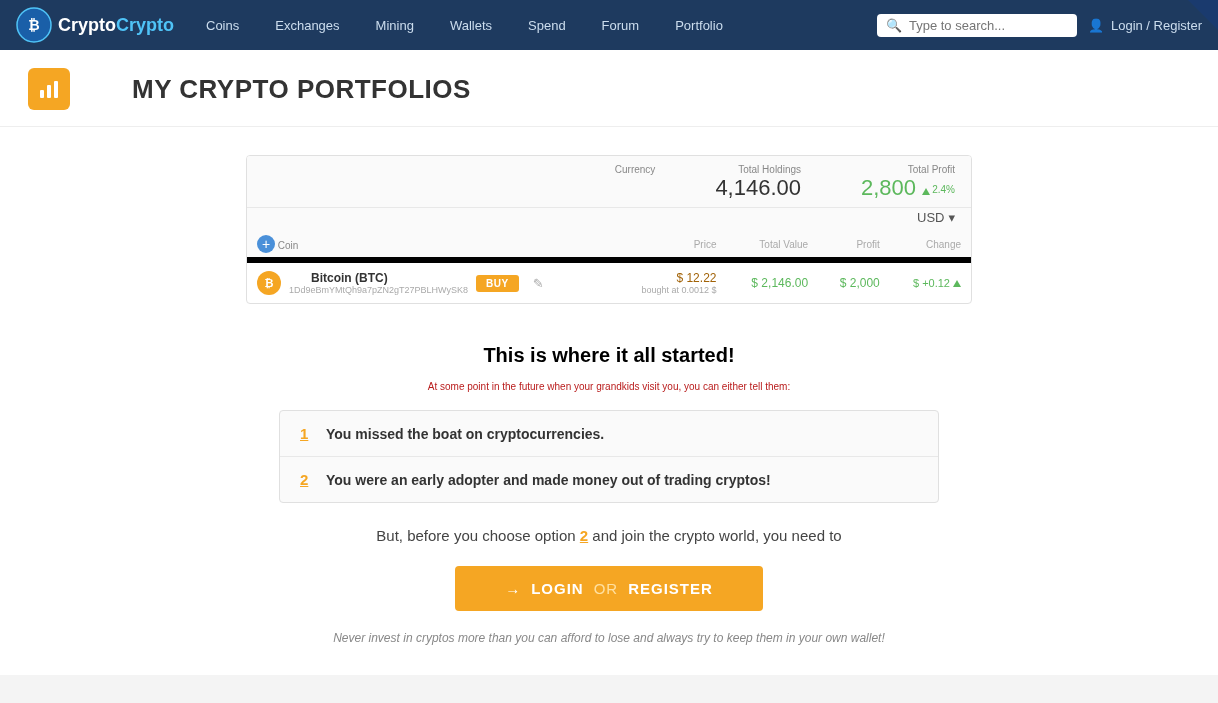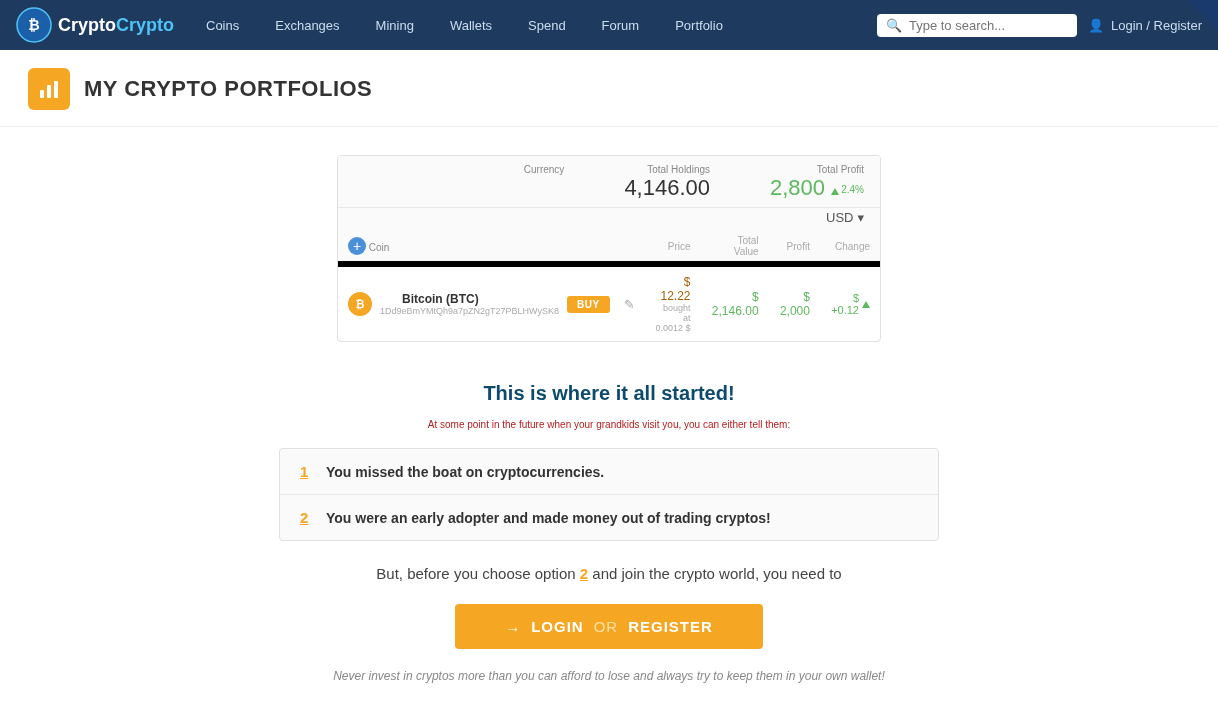--- a/index.html
+++ b/index.html
@@ -108,29 +108,30 @@
       background: #f5a623;
       border-radius: 6px;
       width: 42px;
       height: 42px;
       display: flex;
       align-items: center;
       justify-content: center;
     }
     .page-header-icon svg { width: 24px; height: 24px; }
     .page-title {
-      font-size: 22px;
+      font-size: 26px;
       font-weight: bold;
       color: #333;
       letter-spacing: 0.5px;
+      margin-left: 48px;
     }
 
     
     .portfolio-preview {
-      width: 544px;
+      width: 726px;
       margin: 28px auto 10px auto;
       background: #fff;
       border: 1px solid #e0e0e0;
       border-radius: 4px;
       overflow: hidden;
     }
     .portfolio-summary {
       display: flex;
       justify-content: flex-end;
       padding: 8px 16px 6px 16px;
@@ -238,21 +239,21 @@
       border-bottom: 7px solid #5cb85c;
       display: inline-block;
     }
 
     
     .content-area {
       padding: 10px 40px 30px 40px;
       text-align: center;
     }
     .tagline {
-      color: #0c4a6e;
+      color: #000000;
       font-size: 20px;
       margin: 20px 0 14px 0;
     }
     .description {
       color: #b91c1c;
       font-size: 10px;
       margin-bottom: 18px;
       margin-top: 9px;
     }
     .choices-box {

